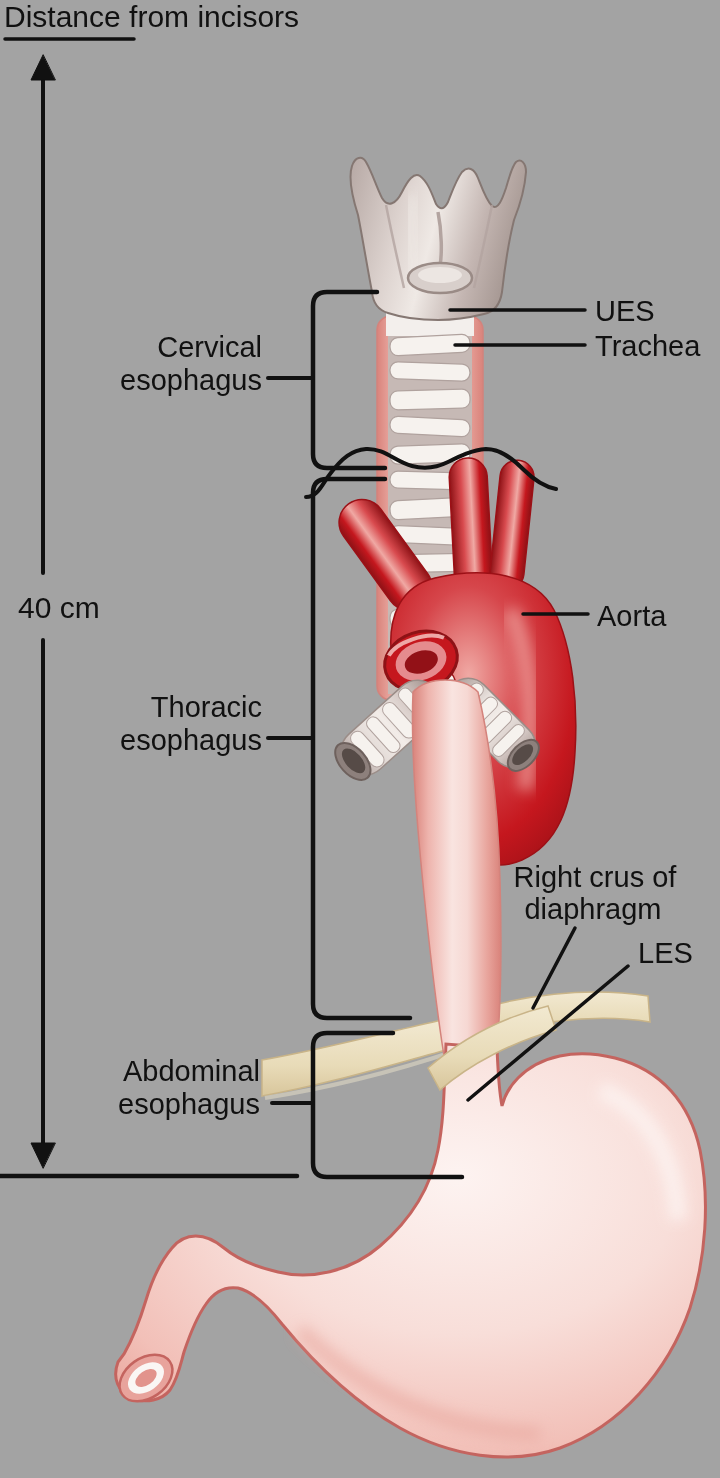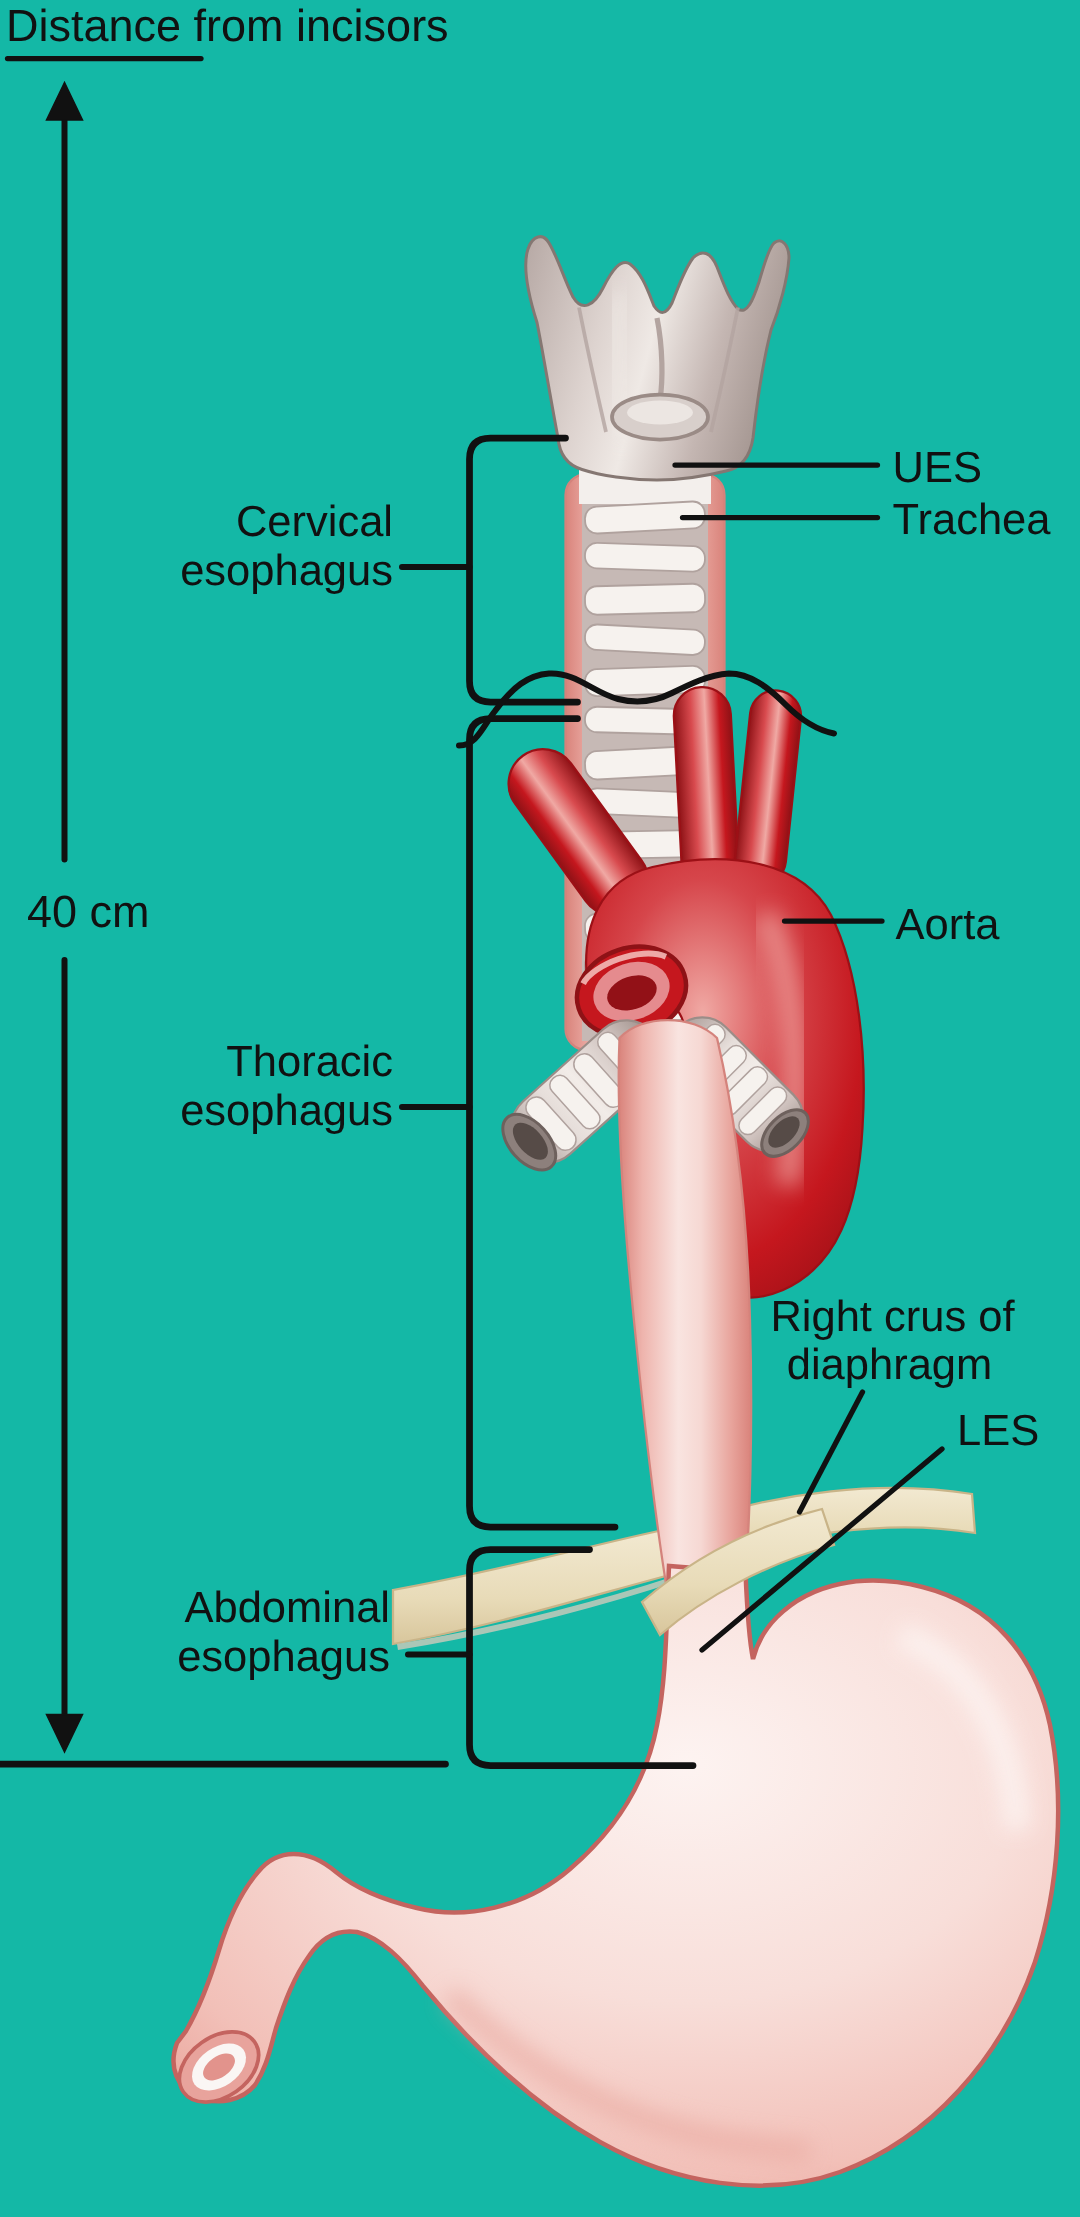--- a/index.html
+++ b/index.html
@@ -1,16 +1,16 @@
 <!DOCTYPE html>
 <html><head>
 <meta charset="utf-8">
 <style>
   html,body{margin:0;padding:0;background:#ffffff;}
-  .stage{position:relative;width:720px;height:1478px;background:#14b8a6;overflow:hidden;
+  .stage{position:relative;width:720px;height:1478px;background:#a3a3a3;overflow:hidden;
          font-family:"Liberation Sans", sans-serif;}
   svg{position:absolute;left:0;top:0;}
   text{font-family:"Liberation Sans", sans-serif;fill:#111111;}
   .lbl{font-size:29px;}
   .ttl{font-size:30px;}
 </style>
 </head>
 <body>
 
 <div class="stage">

